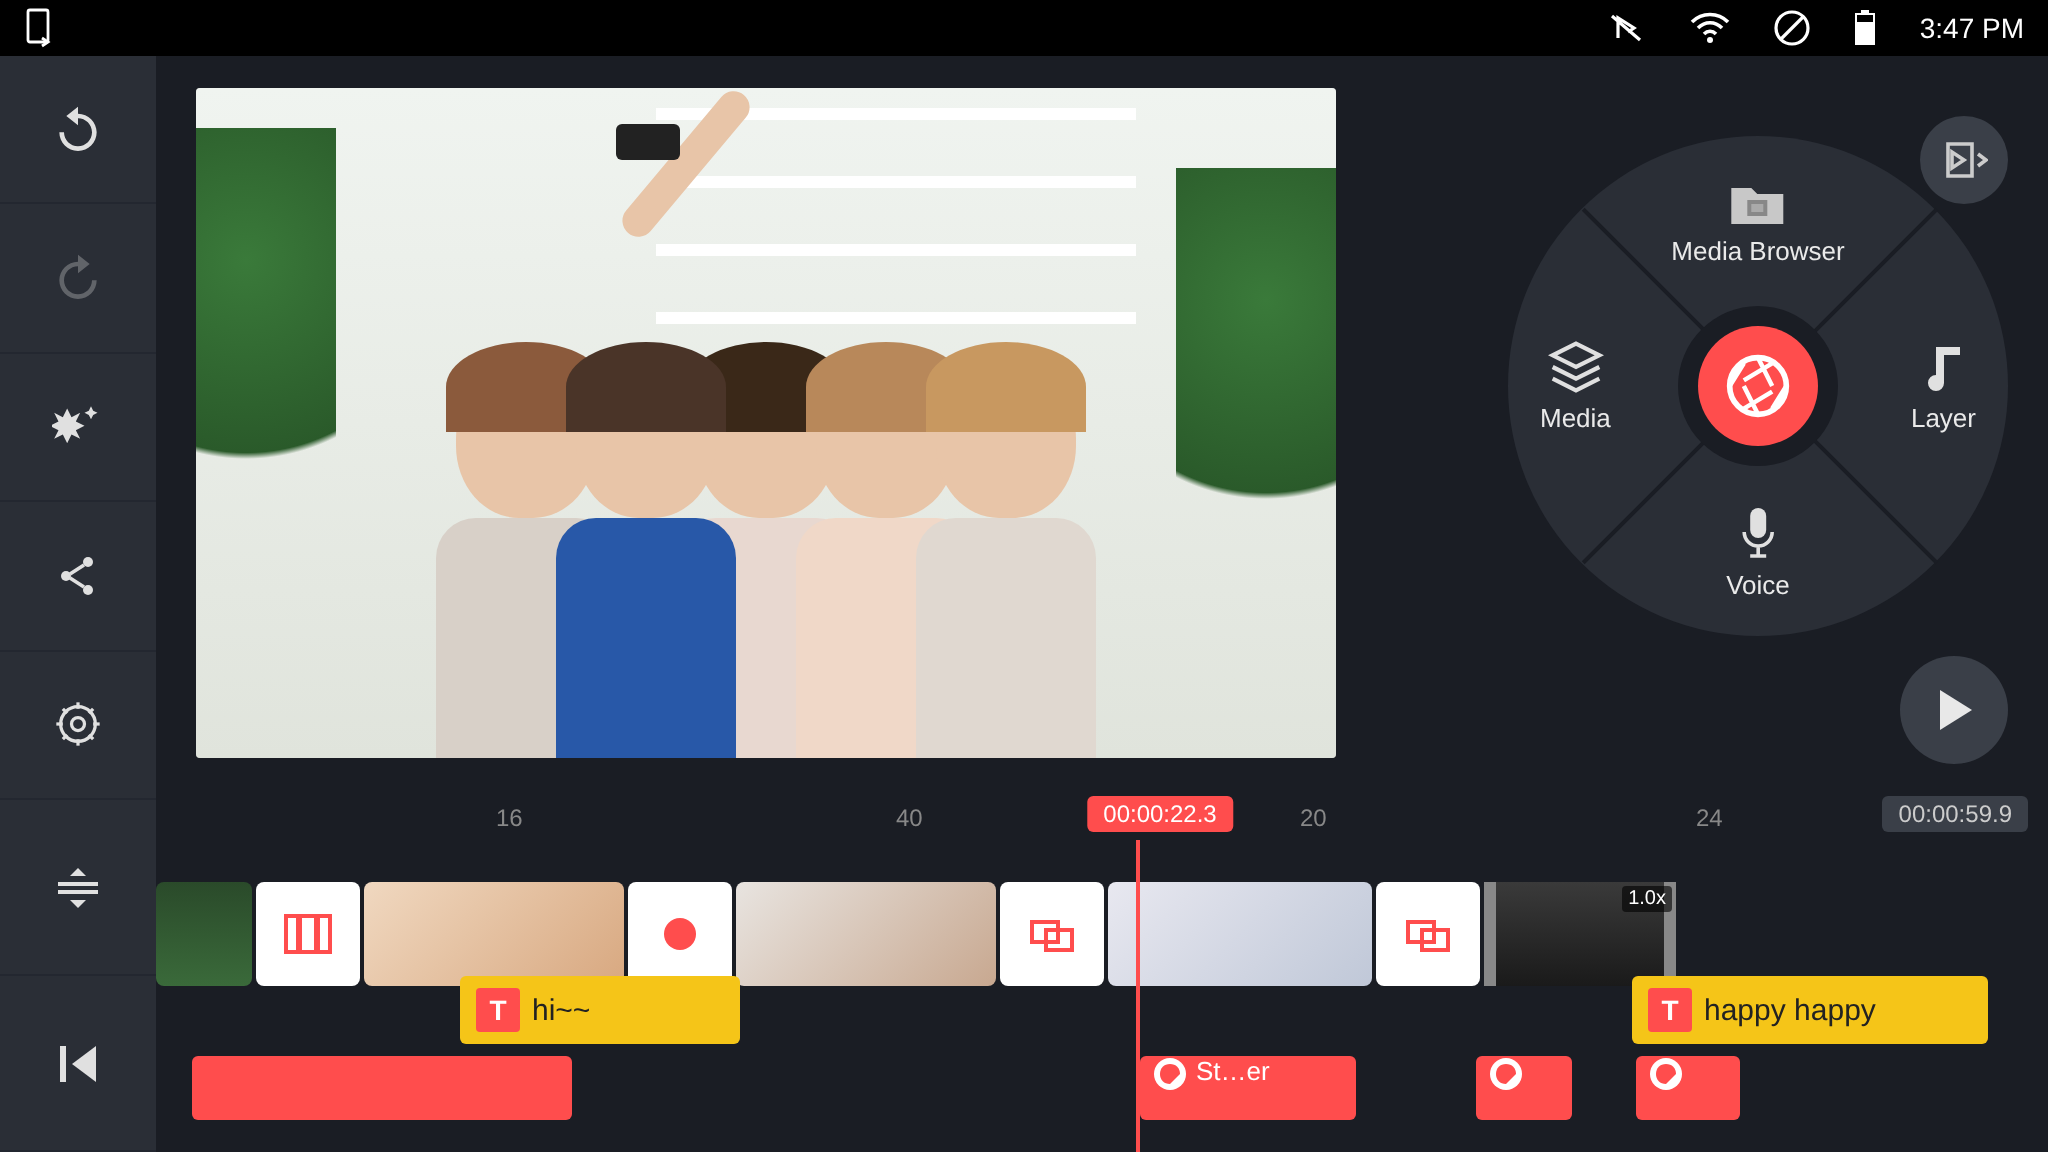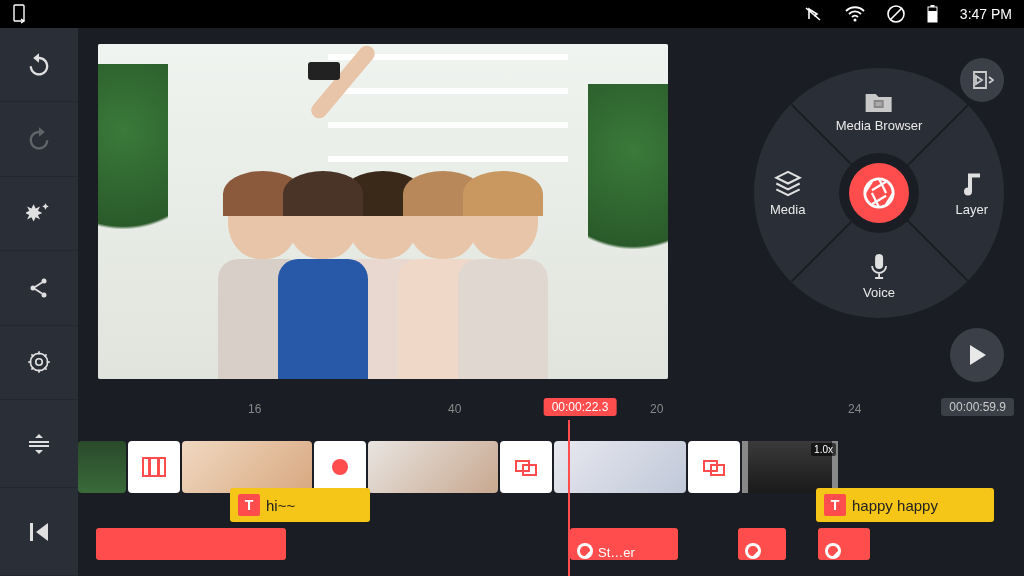--- a/index.html
+++ b/index.html
@@ -50,21 +50,21 @@
 
 .track-video { position: absolute; top: 26px; left: 0; right: 0; height: 58px; display: flex; align-items: center; margin-top: 12px; }
 .clip { height: 52px; background: #444; border-radius: 4px; margin-right: 2px; display:flex; align-items:center; justify-content:center; position:relative; }
 .clip.thumb { background: linear-gradient(135deg,#e8d0b8,#b89070); }
 .clip.white { background: #fff; width: 52px; }
 .clip.white svg { }
 .track-text { position: absolute; top: 88px; left: 0; right: 0; height: 34px; }
 .text-clip { position: absolute; height: 34px; background: #f5c518; border-radius: 3px; display: flex; align-items: center; padding: 0 8px; gap: 6px; color: #222; font-size: 15px; }
 .text-clip .t-icon { width: 22px; height: 22px; background: #ff4d4d; border-radius: 2px; display:flex; align-items:center; justify-content:center; color:#fff; font-weight:bold; font-size:14px; }
 .track-red { position: absolute; top: 128px; left: 0; right: 0; height: 34px; }
-.red-clip { position: absolute; height: 32px; background: #ff4d4d; border-radius: 3px; display:flex; align-items:flex-end; padding:0 6px; gap:4px; color:#fff; font-size:13px; }
+.red-clip { position: absolute; height: 32px; background: #ff4d4d; border-radius: 3px; display:flex; align-items:flex-start; padding:0 6px; gap:4px; color:#fff; font-size:13px; }
 .speed-badge { position:absolute; right:2px; top:2px; background:rgba(0,0,0,.6); color:#fff; font-size:10px; padding:1px 3px; border-radius:2px;}
 
 
 .photo-scene { position:absolute; inset:0; background: linear-gradient(180deg,#f0f4f0 0%, #e0e4dc 100%); }
 .plant { position:absolute; width:90px; height:220px; background: radial-gradient(circle at 50% 30%, #3a7a3a 0%, #2a5a2a 60%, transparent 62%); }
 .plant.l { left:-20px; top:20px; }
 .plant.r { right:-10px; top:40px; }
 .shelves { position:absolute; left:230px; top:10px; width:240px; height:140px; }
 .shelf { height:6px; background:#fff; margin-bottom:28px; }
 .people { position:absolute; left:40px; bottom:0; right:40px; height:240px; display:flex; align-items:flex-end; justify-content:center; }

